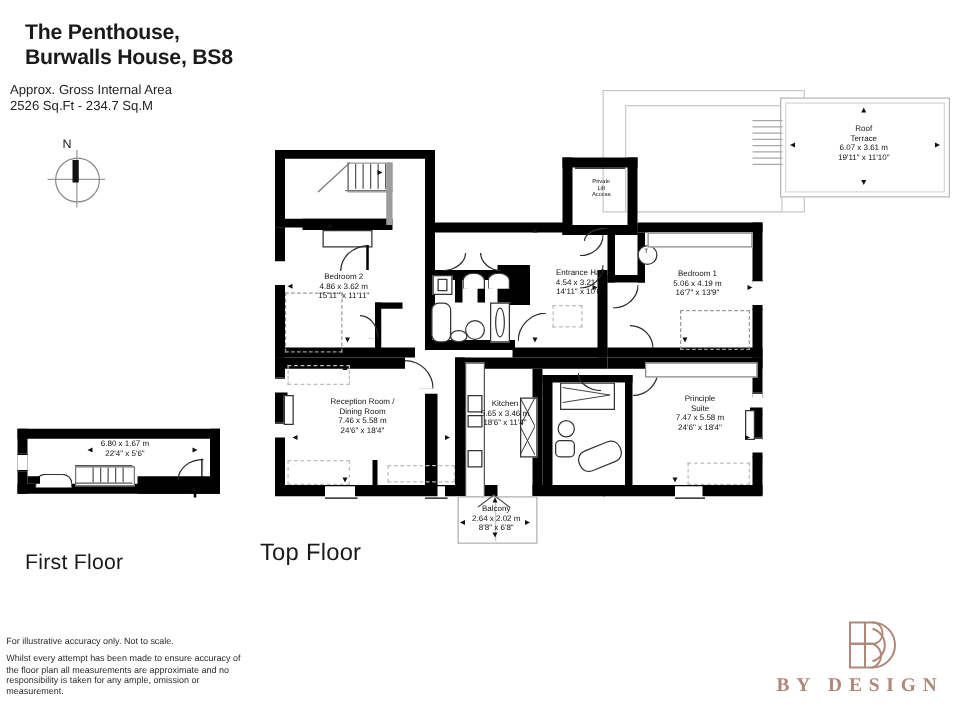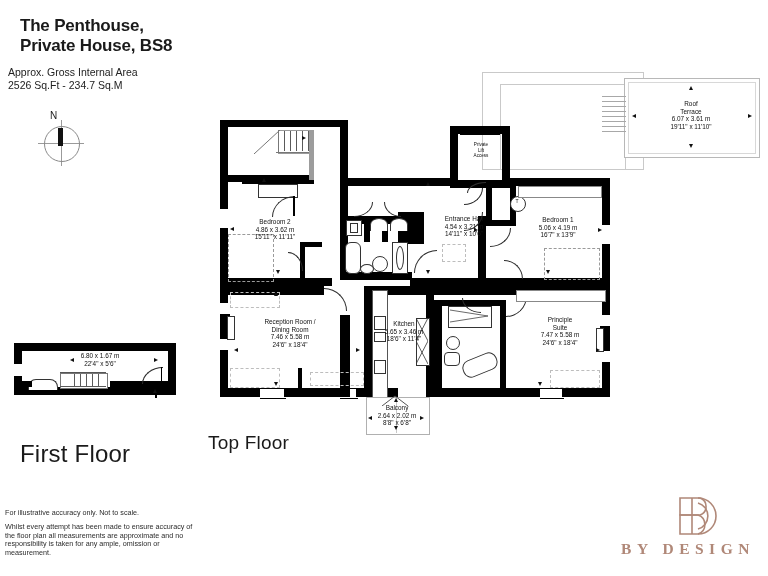--- a/index.html
+++ b/index.html
@@ -19,21 +19,21 @@
   #compass .circ{position:absolute;left:12px;top:14px;width:34px;height:34px;border:1px solid #8a8a8a;border-radius:50%;}
   #compass .vline{position:absolute;left:28.5px;top:8px;width:1px;height:46px;background:#9a9a9a;}
   #compass .hline{position:absolute;left:6px;top:30.5px;width:46px;height:1px;background:#9a9a9a;}
   #compass .needle{position:absolute;left:26px;top:16px;width:5px;height:18px;background:#111;}
   
   #parking-note{position:absolute;left:44px;top:203px;width:150px;font-size:7.4px;line-height:9.4px;color:#2b2b2b;}
   #disclaimer{position:absolute;left:5px;top:509px;width:190px;font-size:7.2px;line-height:8.8px;color:#2b2b2b;}
   #disclaimer .p1{margin:0 0 5px 0;}
   #disclaimer .p2{margin:0;}
   
-  #cap-first{position:absolute;left:20px;top:440px;font-size:24px;letter-spacing:.2px;}
+  #cap-first{position:absolute;left:20px;top:440px;font-size:17px;letter-spacing:.2px;}
   #cap-second{position:absolute;left:208px;top:431px;font-size:19px;line-height:24px;letter-spacing:.2px;}
   #cap-second .ln{display:block;}
   
   #logo{position:absolute;left:612px;top:494px;width:152px;height:72px;font-weight:bold;}
   #logo .mark{position:absolute;left:62px;top:0;width:52px;height:44px;}
   #logo .wordmark{position:absolute;left:0;top:46px;width:152px;text-align:center;font-family:"Liberation Serif", serif;font-size:15.5px;letter-spacing:5.5px;color:#b08878;}
   
   .plan{position:absolute;}
   .wall{position:absolute;background:#000;}
   .gwall{position:absolute;background:#bdbdbd;}
@@ -60,21 +60,21 @@
   .oval{position:absolute;border:1px solid #333;border-radius:50%;background:#fff;}
   .blk{position:absolute;background:#000;}
 </style>
 </head>
 <body>
 
 <div class="stage">
 
   <div id="title">
     <span class="ln">The Penthouse,</span>
-    <span class="ln">Private House, BS8</span>
+    <span class="ln">Burwalls House, BS8</span>
   </div>
   <div id="area-1">Approx. Gross Internal Area</div>
   <div id="area-2">2526 Sq.Ft - 234.7 Sq.M</div>
 
   <div id="compass">
     <div class="nlab">N</div>
     <div class="vline"></div>
     <div class="hline"></div>
     <div class="circ"></div>
     <div class="needle"></div>

